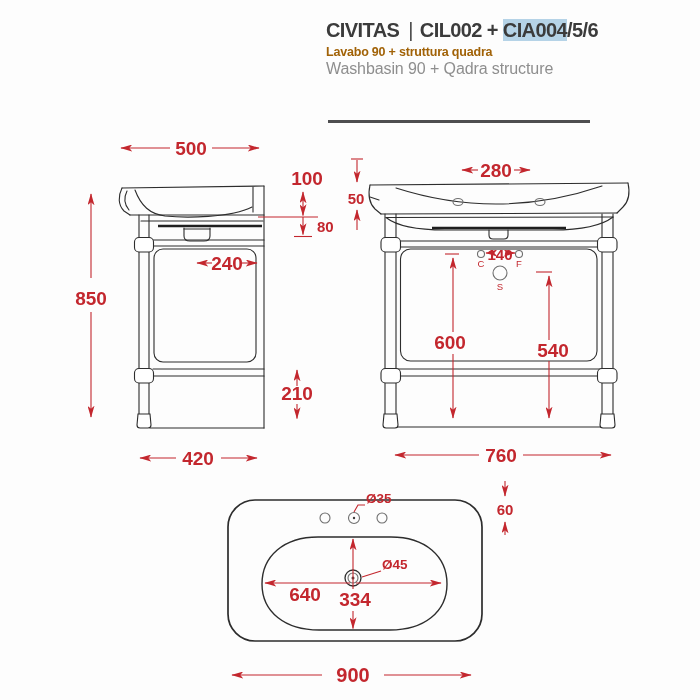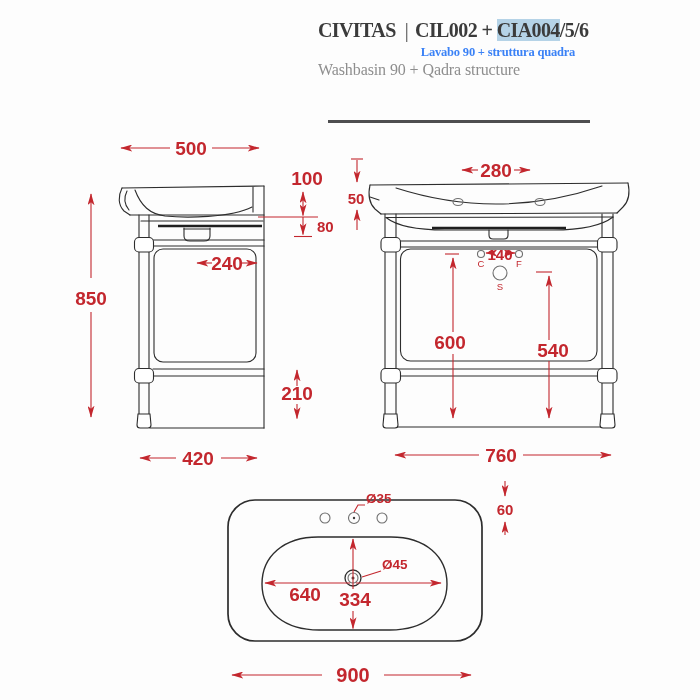--- a/index.html
+++ b/index.html
@@ -5,25 +5,25 @@
   html,body{margin:0;padding:0;}
   body{
     width:700px;height:700px;
     background:#fdfdfd;
     font-family:"Liberation Sans", sans-serif;
     position:relative;overflow:hidden;
   }
   .canvas{position:absolute;inset:0;background:#fdfdfd;}
 
   
-  .hdr{position:absolute;left:318px;top:19px;width:360px;font-family:Liberation Serif, serif;}
+  .hdr{position:absolute;left:326px;top:19px;width:360px;}
   .title{font-size:20px;font-weight:700;color:#3b3b3b;letter-spacing:-0.6px;white-space:nowrap;}
   .title .sep{padding:0 7px 0 9px;font-weight:400;color:#4a4a4a;}
   .title .hl{background:#b5d3e7;}
-  .sub-it{margin-top:3px;font-size:12.5px;font-weight:700;color:#3b82f6;letter-spacing:-0.2px;text-align:center;}
+  .sub-it{margin-top:3px;font-size:12.5px;font-weight:700;color:#a16207;letter-spacing:-0.2px;}
   .sub-en{margin-top:1px;font-size:16px;font-weight:400;color:#8e8e8e;letter-spacing:-0.1px;}
   .divider{position:absolute;left:328px;top:120px;width:262px;height:2.5px;background:#4e4e50;}
 
   
   svg{position:absolute;left:0;top:0;}
   .ln{stroke:#2d2d2d;stroke-width:1.1;fill:none;stroke-linecap:round;stroke-linejoin:round;}
   .ln-th{stroke:#1f1f1f;stroke-width:2.6;fill:none;stroke-linecap:butt;}
   .ln-lt{stroke:#6f6f6f;stroke-width:1.1;fill:none;}
   .wbox{fill:#ffffff;stroke:#2d2d2d;stroke-width:1.1;}
   .red{stroke:#c3272e;stroke-width:1.1;fill:none;stroke-linecap:butt;}

